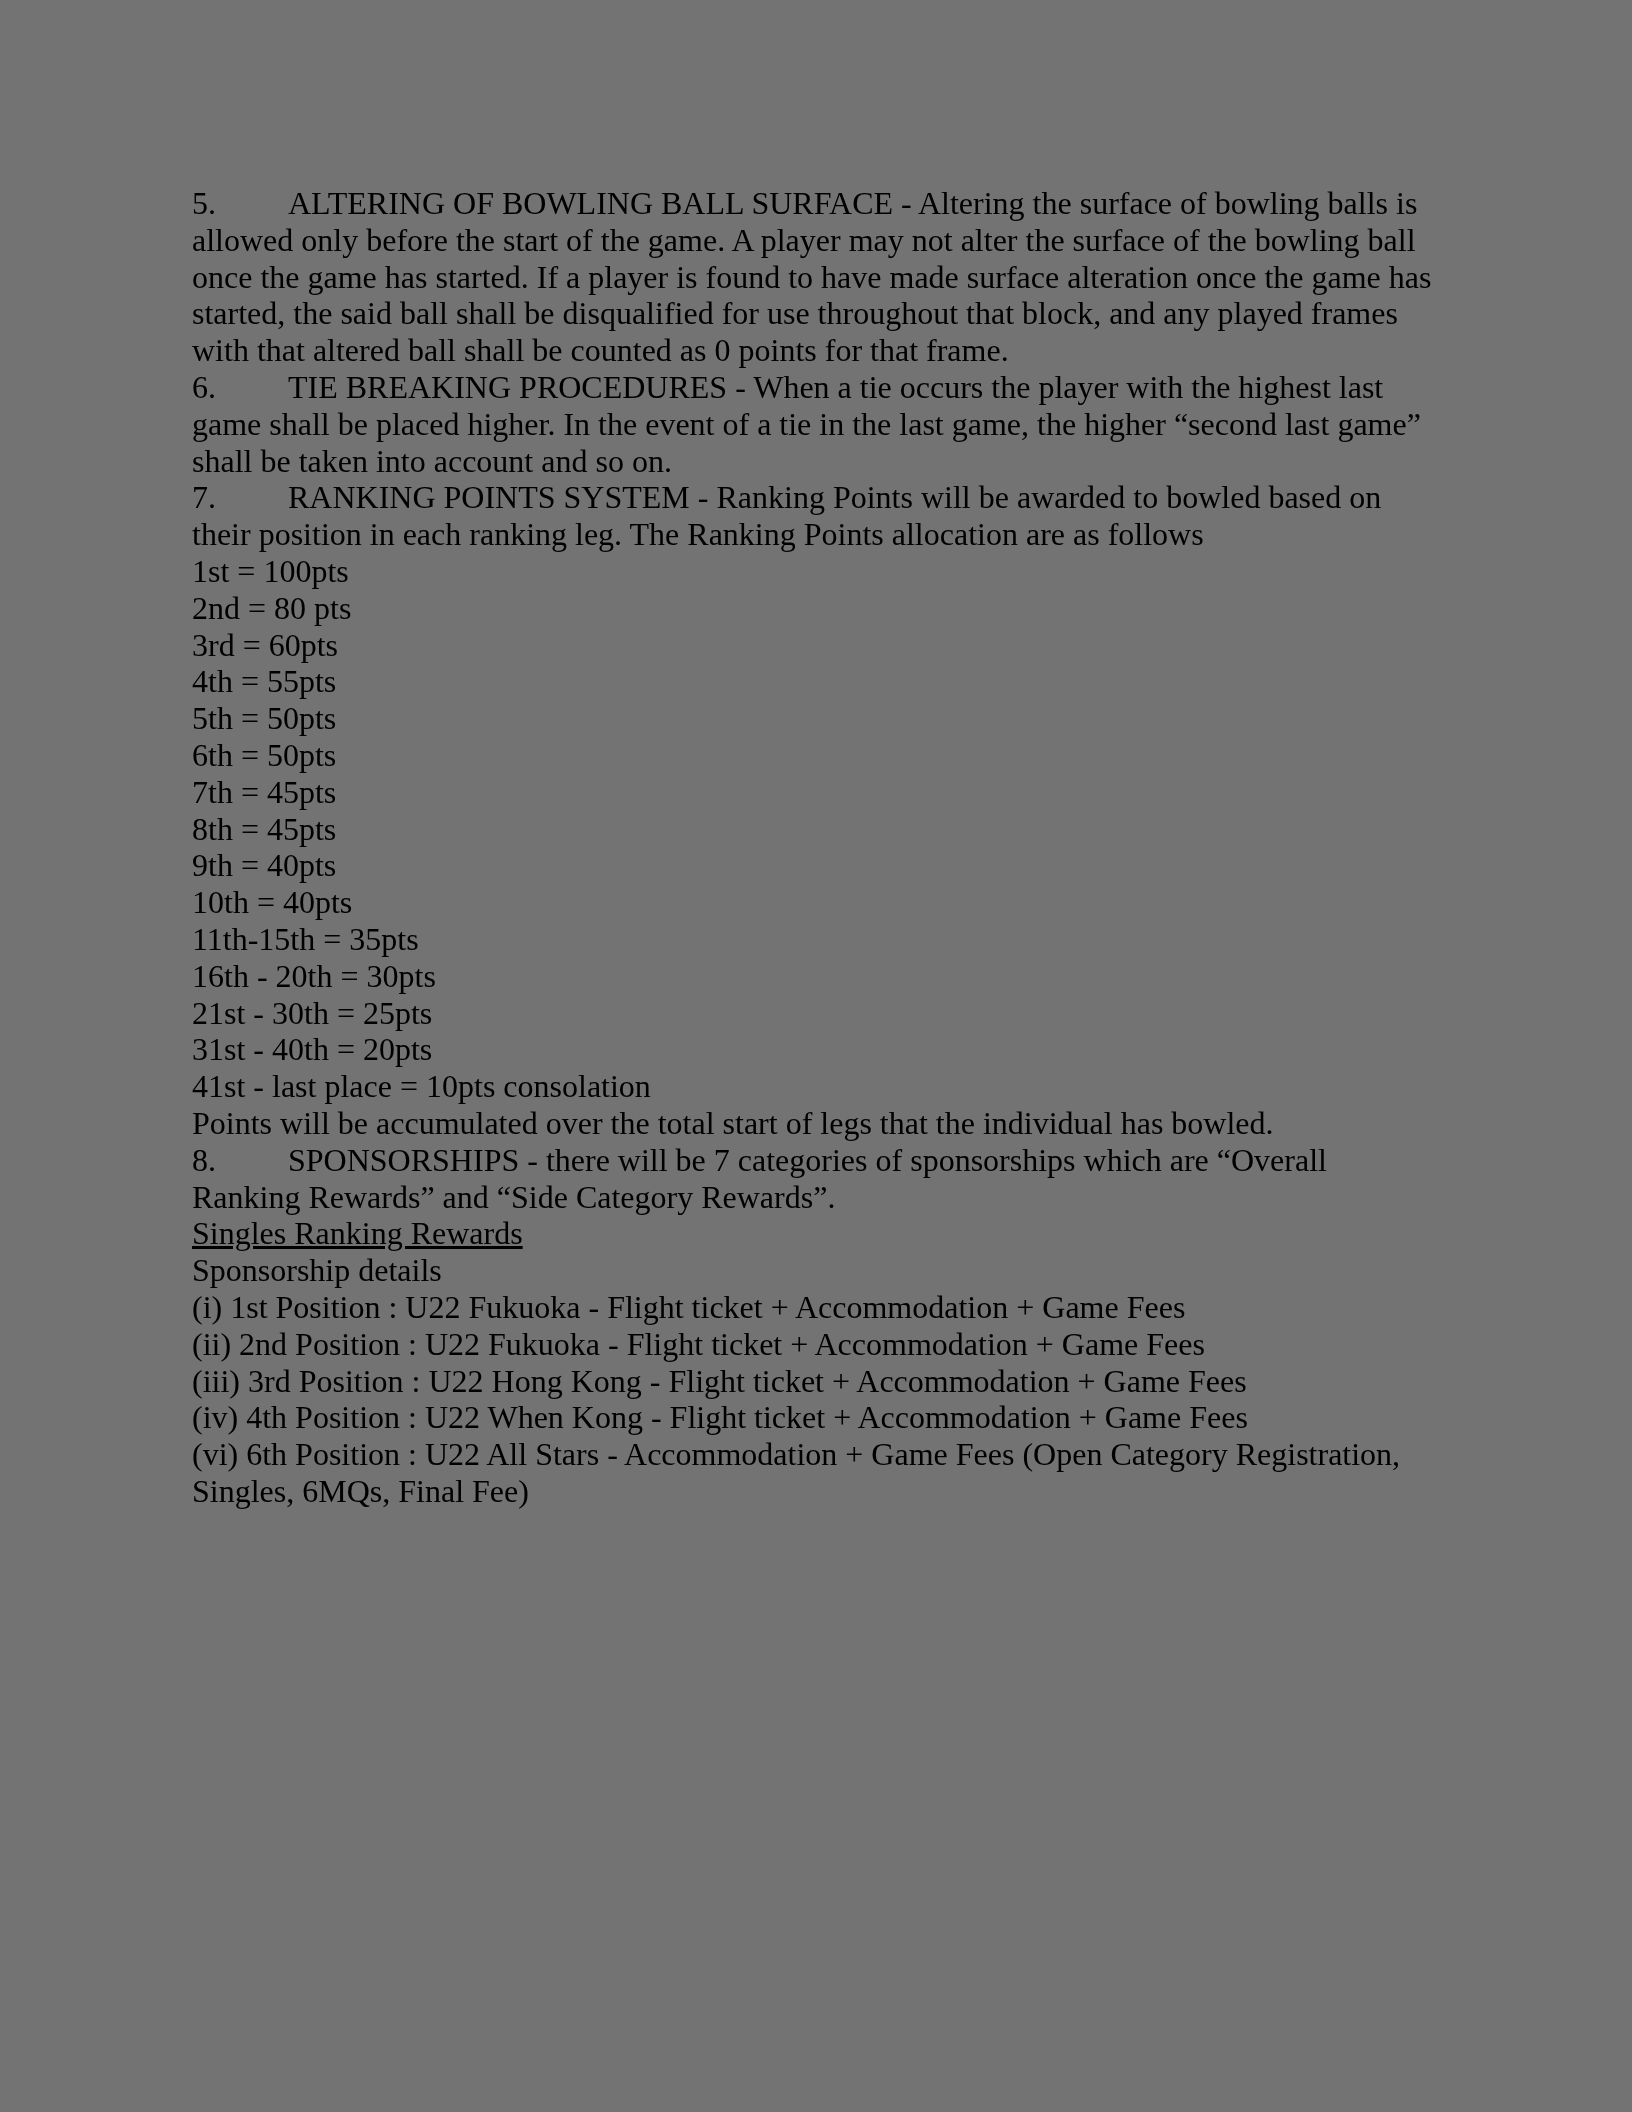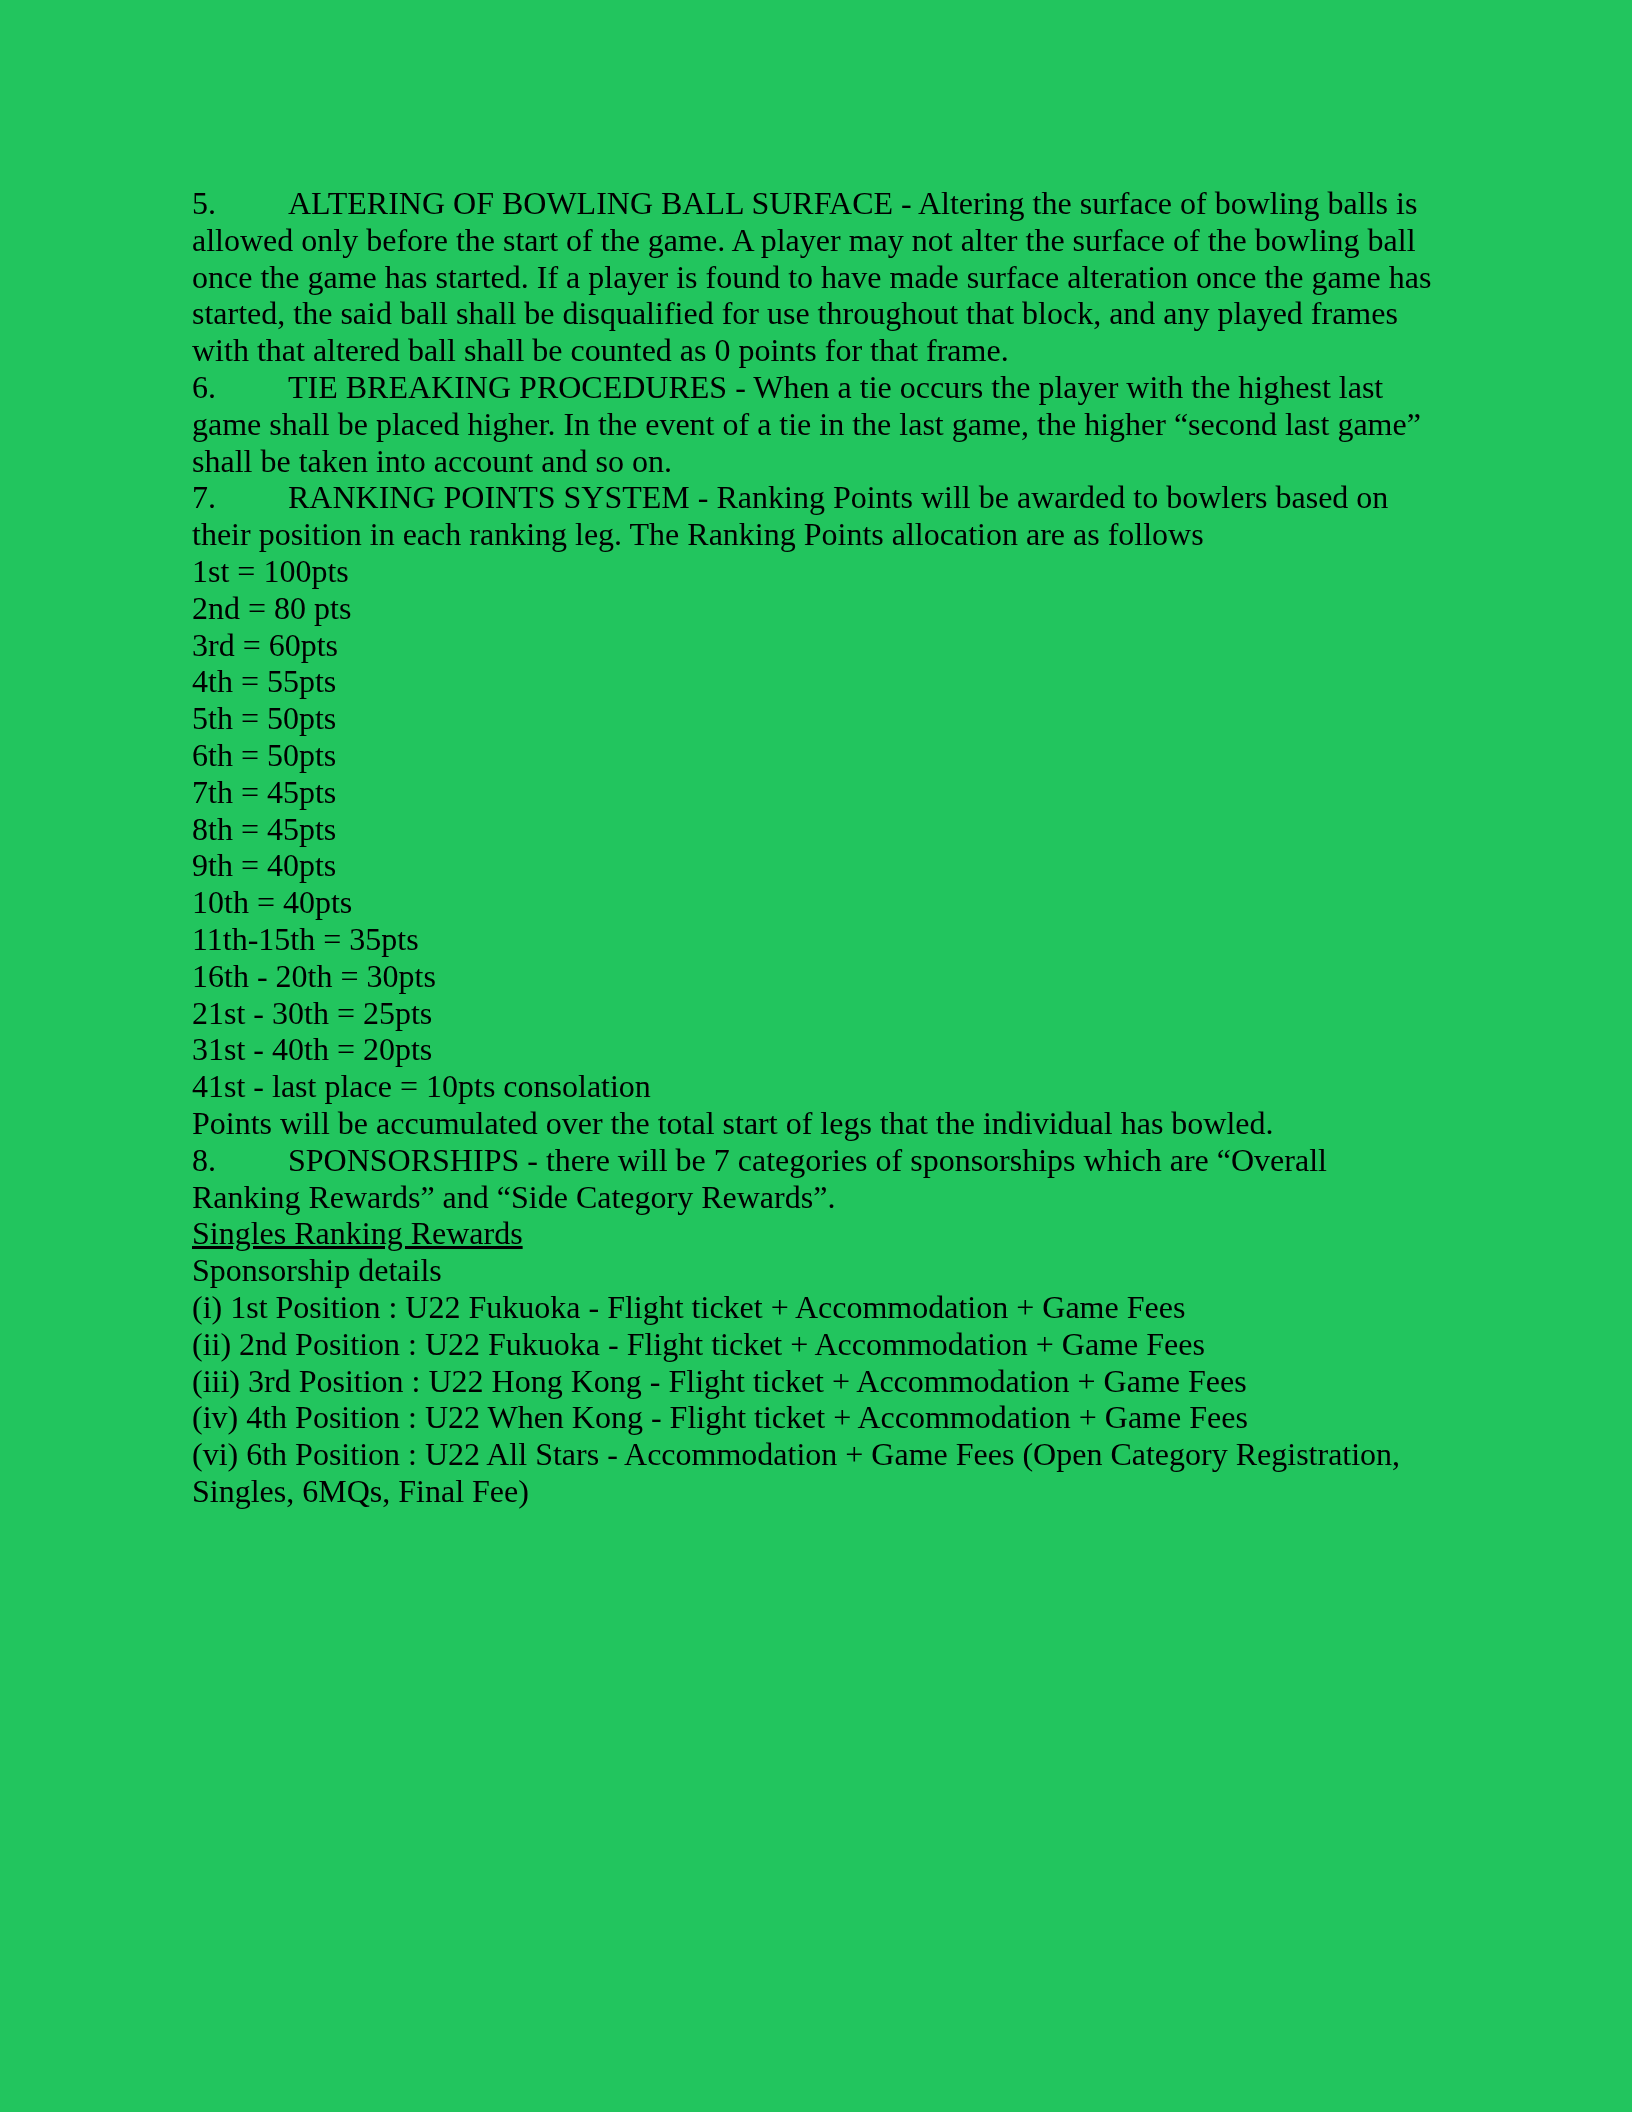--- a/index.html
+++ b/index.html
@@ -4,21 +4,21 @@
 <style>
   html, body {
     margin: 0;
     padding: 0;
     background: #ffffff;
   }
   .page {
     position: relative;
     width: 1632px;
     height: 2112px;
-    background: #22c55e;
+    background: #737373;
     color: #000000;
     font-family: "Liberation Serif", serif;
     font-size: 32px;
     line-height: 36.8px;
     box-sizing: border-box;
     padding: 185px 192px 0 192px;
   }
   .page p, .page div {
     margin: 0;
     padding: 0;
@@ -38,21 +38,21 @@
 </style>
 </head>
 <body>
 
 <div class="page">
 
   <p class="para gap-1"><span class="num">5.</span><span>ALTERING OF BOWLING BALL SURFACE - Altering the surface of bowling balls is allowed only before the start of the game. A player may not alter the surface of the bowling ball once the game has started. If a player is found to have made surface alteration once the game has started, the said ball shall be disqualified for use throughout that block, and any played frames with that altered ball shall be counted as 0 points for that frame.</span></p>
 
   <p class="para gap-1"><span class="num">6.</span><span>TIE BREAKING PROCEDURES - When a tie occurs the player with the highest last game shall be placed higher. In the event of a tie in the last game, the higher “second last game” shall be taken into account and so on.</span></p>
 
-  <p class="para"><span class="num">7.</span><span>RANKING POINTS SYSTEM - Ranking Points will be awarded to bowlers based on their position in each ranking leg. The Ranking Points allocation are as follows</span></p>
+  <p class="para"><span class="num">7.</span><span>RANKING POINTS SYSTEM - Ranking Points will be awarded to bowled based on their position in each ranking leg. The Ranking Points allocation are as follows</span></p>
 
   <div>
     <div>1st = 100pts</div>
     <div>2nd = 80 pts</div>
     <div>3rd = 60pts</div>
     <div>4th = 55pts</div>
     <div>5th = 50pts</div>
     <div>6th = 50pts</div>
     <div>7th = 45pts</div>
     <div>8th = 45pts</div>

